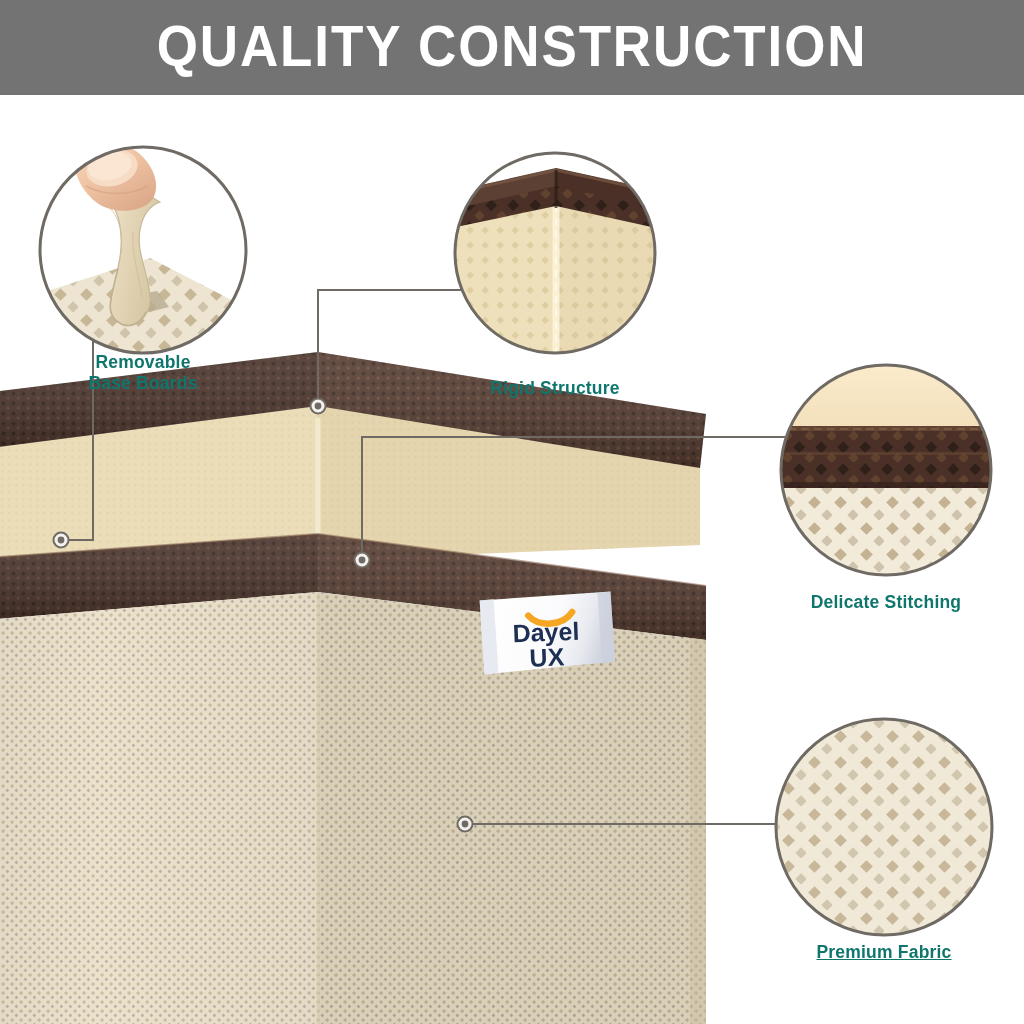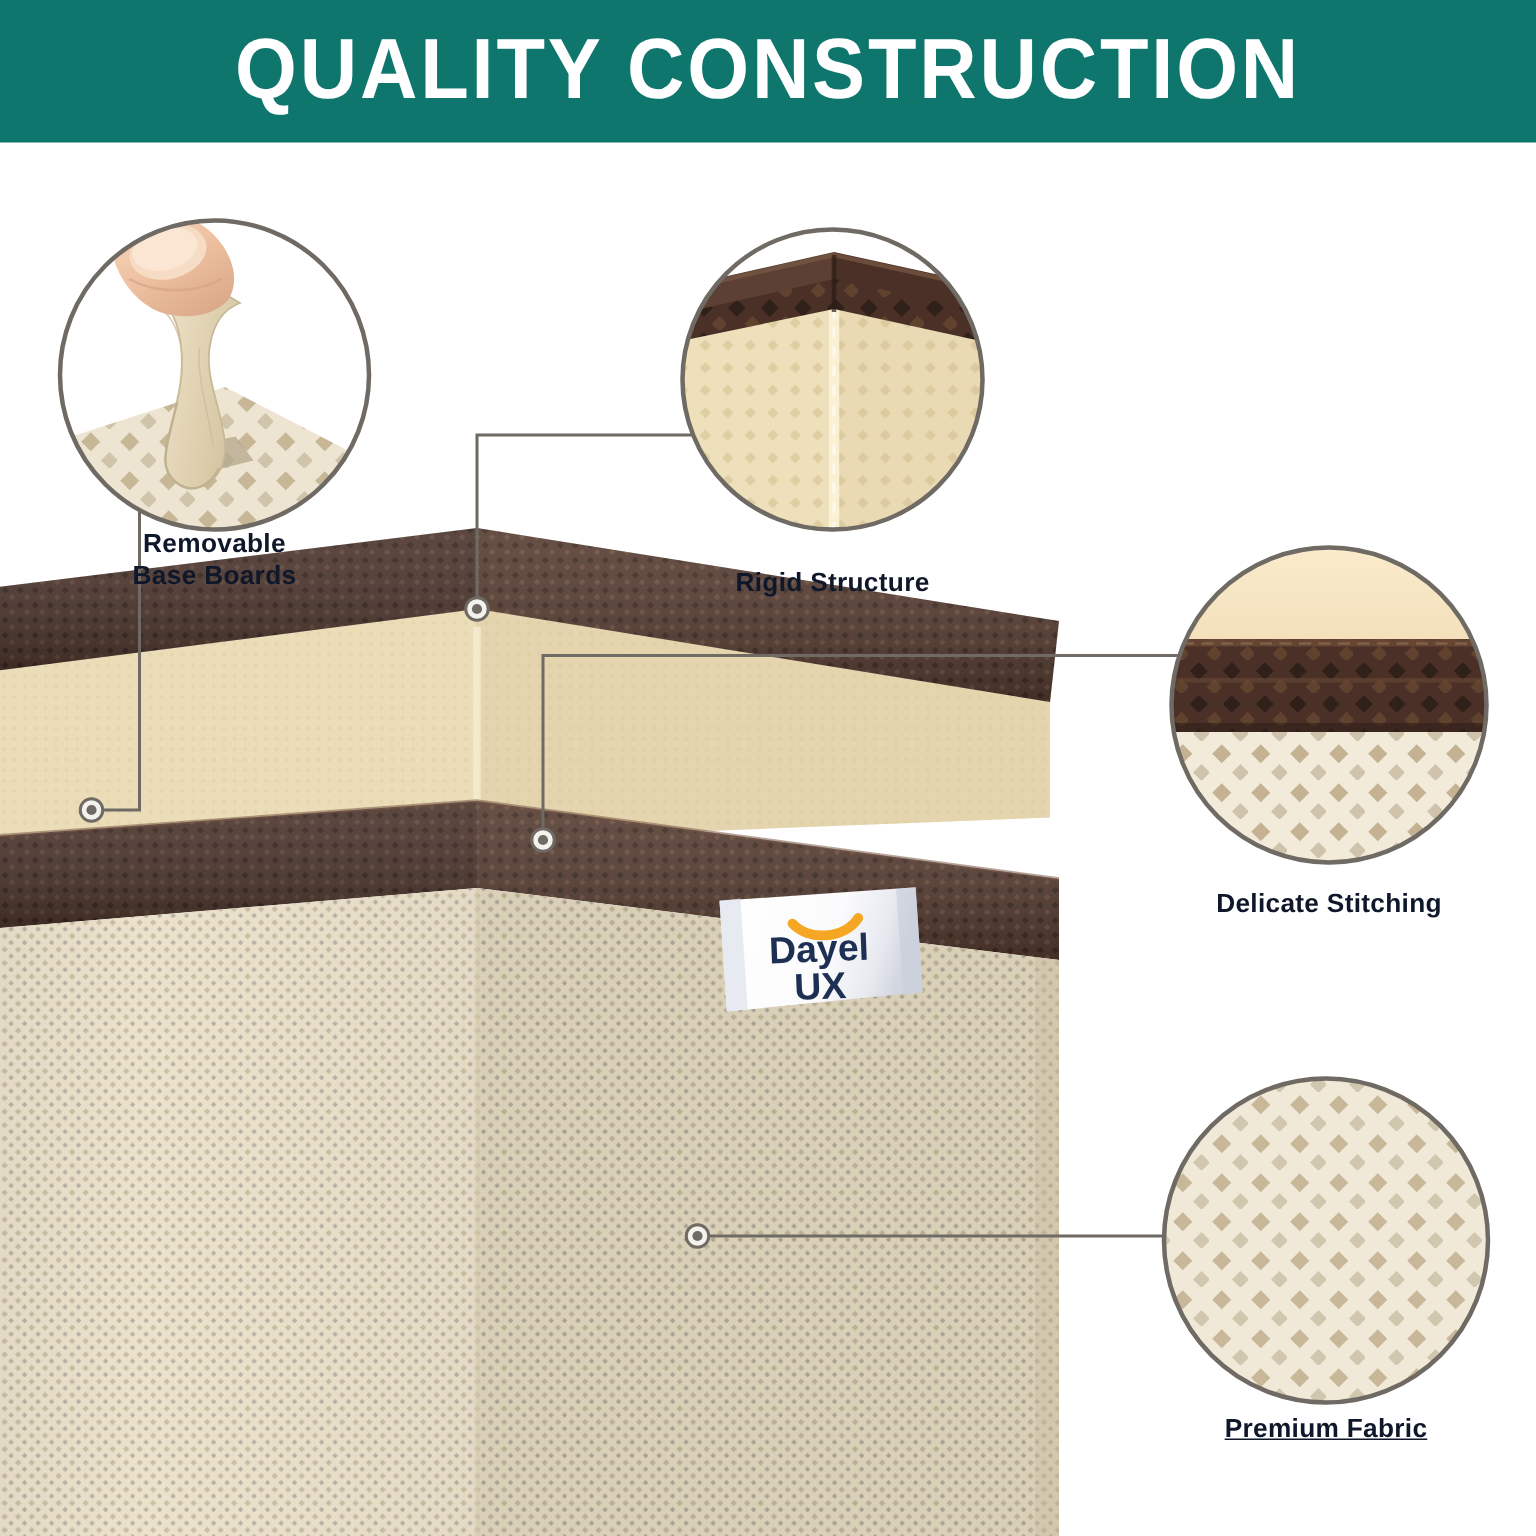--- a/index.html
+++ b/index.html
@@ -6,42 +6,42 @@
   body{
     width:1024px;height:1024px;overflow:hidden;background:#ffffff;
     font-family:"Liberation Sans", sans-serif;
     -webkit-font-smoothing:antialiased;
   }
   #stage{position:relative;width:1024px;height:1024px;overflow:hidden;background:#fff;}
 
   
   #header{
     position:absolute;left:0;top:0;width:1024px;height:95px;
-    background:#0f766e;
+    background:#737373;
     display:flex;align-items:center;justify-content:center;
   }
   #header-title{
     color:#ffffff;
     font-size:57px;
     font-weight:700;
     letter-spacing:2.0px;
     line-height:1;
     transform:scaleX(0.93);
     white-space:nowrap;
     font-family:"Liberation Sans", sans-serif;
     margin-top:-2px;
   }
 
   
   #art{position:absolute;left:0;top:0;width:1024px;height:1024px;}
 
   
   .caption{
     position:absolute;
-    color:#0f172a;
+    color:#0f766e;
     font-weight:700;
     font-size:17.5px;
     letter-spacing:0.2px;
     line-height:1.18;
     text-align:center;
     white-space:pre-line;
     font-family:"Liberation Sans", sans-serif;
   }
   #cap-0{left:43px;  top:352px; width:200px; text-align:center;}
   #cap-1{left:435px; top:378px; width:240px;}

